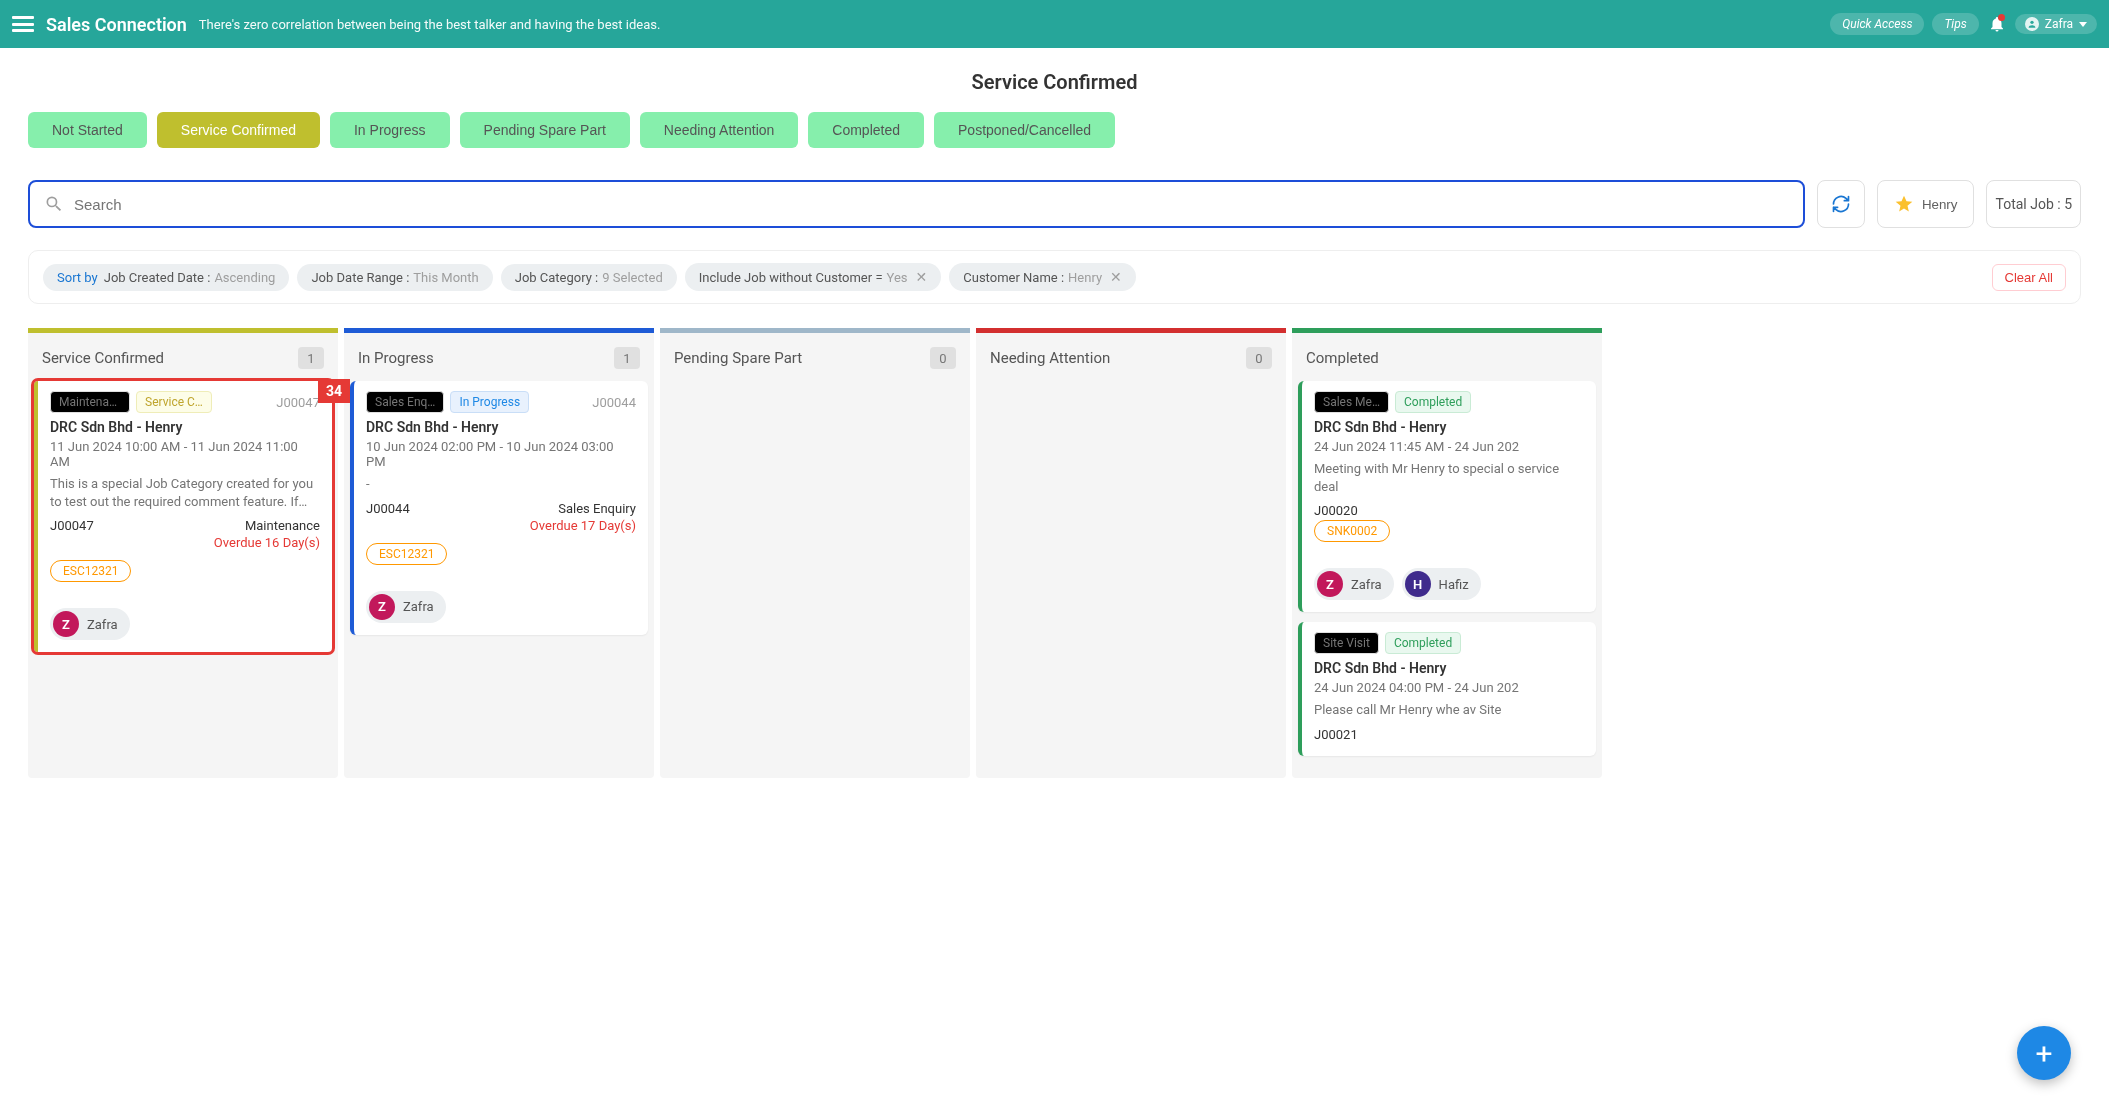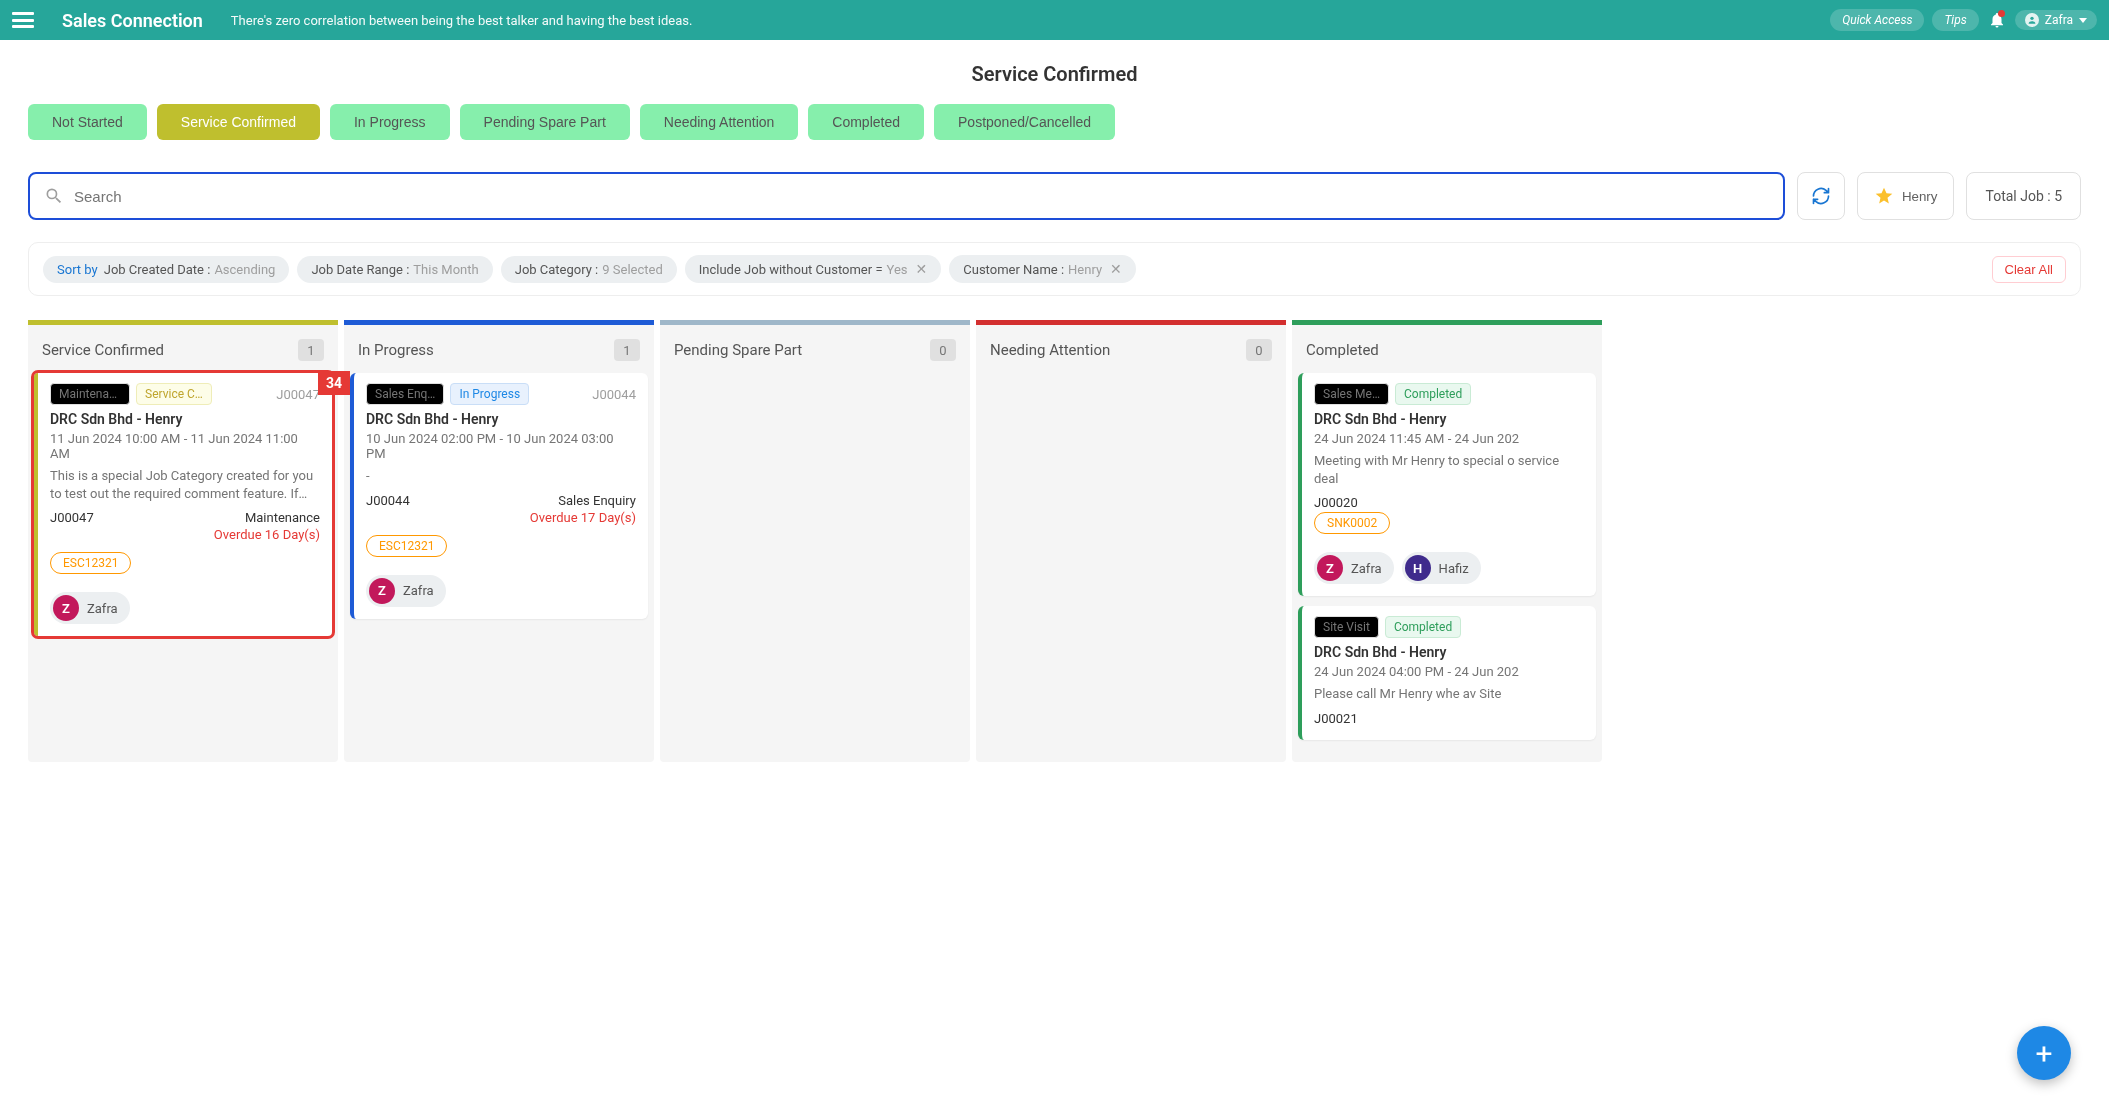--- a/index.html
+++ b/index.html
@@ -2,25 +2,25 @@
 <html><head>
 <meta charset="utf-8">
 <style>
   * { box-sizing: border-box; margin: 0; padding: 0; }
   body { font-family: -apple-system, BlinkMacSystemFont, "Segoe UI", Roboto, Arial, sans-serif; background: #fff; color: #333; font-size: 14px; }
   
   
   .header {
     background: #26a69a;
     color: #fff;
-    height: 40px;
+    height: 48px;
     display: flex;
     align-items: center;
     padding: 0 12px;
-    gap: 28px;
+    gap: 12px;
   }
   .hamburger { width: 22px; height: 16px; display: flex; flex-direction: column; justify-content: space-between; cursor: pointer; }
   .hamburger span { display: block; height: 3px; background: #fff; border-radius: 1px; }
   .brand { font-size: 18px; font-weight: 600; }
   .tagline { font-size: 13px; opacity: .95; }
   .header-spacer { flex: 1; }
   .header-right { display: flex; align-items: center; gap: 8px; }
   .header-pill { background: rgba(255,255,255,.18); border-radius: 14px; padding: 4px 12px; font-size: 12px; cursor: pointer; color: #fff; font-style: italic; }
   .bell { position: relative; width: 20px; height: 20px; cursor: pointer; display:flex; align-items:center; justify-content:center; }
   .bell svg { width: 18px; height: 18px; fill: #fff; }
@@ -43,21 +43,21 @@
 
   
   .search-row { display:flex; gap:12px; align-items:stretch; margin-top:14px; }
   .search-box { flex:1; border:2px solid #1d4ed8; border-radius:8px; display:flex; align-items:center; padding:0 14px; height:48px; }
   .search-box svg { width:20px;height:20px; fill:#9e9e9e; }
   .search-box input { flex:1; border:none; outline:none; font-size:15px; padding-left:10px; color:#555; background:transparent; }
   .refresh-btn { width:48px; border:1px solid #e0e0e0; border-radius:8px; background:#fff; display:flex; align-items:center; justify-content:center; cursor:pointer; }
   .refresh-btn svg { width:20px;height:20px; stroke:#1976d2; fill:none; stroke-width:2; }
   .fav-btn { border:1px solid #e0e0e0; border-radius:8px; background:#fff; display:flex; align-items:center; gap:8px; padding:0 16px; cursor:pointer; color:#616161; }
   .fav-btn svg { width:20px;height:20px; fill:#fbc02d; }
-  .total-chip { border:1px solid #e0e0e0; border-radius:8px; background:#fff; display:flex; align-items:center; padding:0 18px; color:#555; font-size:14px; }
+  .total-chip { border:1px solid #e0e0e0; border-radius:8px; background:#fff; display:flex; align-items:center; padding:0 8px; color:#555; font-size:14px; }
 
   
   .filters-wrap { border:1px solid #eee; border-radius:10px; padding:12px 14px; margin-top:22px; display:flex; align-items:center; gap:8px; flex-wrap:wrap; }
   .fpill { background:#eceff1; border-radius:16px; padding:6px 14px; font-size:13px; display:flex; align-items:center; gap:4px; cursor:pointer; }
   .fpill .k { color:#555;text-align:center; }
   .fpill .v { color:#9e9e9e; }
   .fpill .x { color:#9e9e9e; margin-left:4px; font-size:14px; cursor:pointer; }
   .sort-prefix { color:#1976d2; font-size:13px; margin-right:2px; }
   .filters-spacer { flex:1; }
   .clear-all { color:#e53935; border:1px solid #ffcdd2; background:#fff; border-radius:6px; padding:5px 12px; font-size:13px; cursor:pointer; }
@@ -78,21 +78,21 @@
   .tag.yellow { color:#bfa52e; background:#fdfde8; border-color:#efedb8; }
   .tag.blue { color:#1e88e5; background:#e8f1fd; border-color:#c9def7; }
   .tag.green { color:#2e9e5b; background:#e9f8ef; border-color:#c9ebd5; }
   .card-row1-spacer { flex:1; }
   .jobno { color:#9e9e9e; font-size:13px; }
   .card-title { font-weight:600; font-size:14px; color:#333; margin-bottom:4px; }
   .card-date { color:#757575; font-size:13px; margin-bottom:6px; }
   .card-desc { color:#757575; font-size:13px; line-height:1.35; margin-bottom:8px; display:-webkit-box;-webkit-line-clamp:2;-webkit-box-orient:vertical;overflow:hidden; }
   .card-meta { display:flex; justify-content:space-between; color:#333; font-size:13px; margin-bottom:2px; }
   .card-overdue { color:#e53935; font-size:13px; text-align:right; margin-bottom:10px; }
-  .outline-chip { display:inline-block; border:1px solid #ff9800; color:#ff9800; border-radius:16px; padding:3px 12px; font-size:12px; margin-bottom:18px; }
+  .outline-chip { display:inline-block; border:1px solid #ff9800; color:#ff9800; border-radius:16px; padding:3px 12px; font-size:12px; margin-bottom:26px; }
   .assignees { display:flex; gap:8px; flex-wrap:wrap; }
   .assignee { background:#eceff1; border-radius:18px; display:flex; align-items:center; gap:8px; padding:3px 12px 3px 3px; font-size:13px; color:#555; }
   .assignee .circ { width:26px;height:26px;border-radius:50%;display:flex;align-items:center;justify-content:center;color:#fff;font-weight:600;font-size:13px; }
   .circ.pink { background:#c2185b; }
   .circ.purple { background:#3f2b8c; }
 
   .red-badge { position:absolute; top:-2px; right:-18px; background:#e53935; color:#ffffff; font-weight:700; padding:4px 8px; font-size:14px; z-index:3; }
 
   
   .fab { position:fixed; right:38px; bottom:28px; width:54px;height:54px; border-radius:50%; background:#1e88e5; color:#fff; font-size:30px; display:flex;align-items:center;justify-content:center; box-shadow:0 4px 12px rgba(0,0,0,.25); cursor:pointer; }

